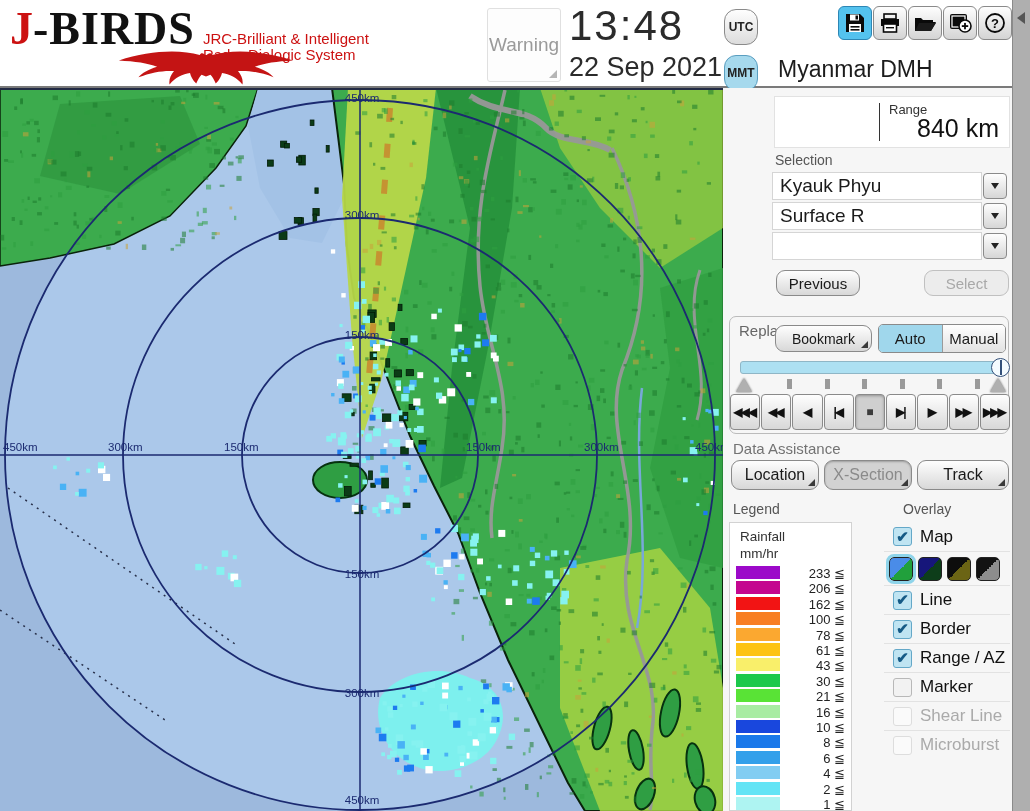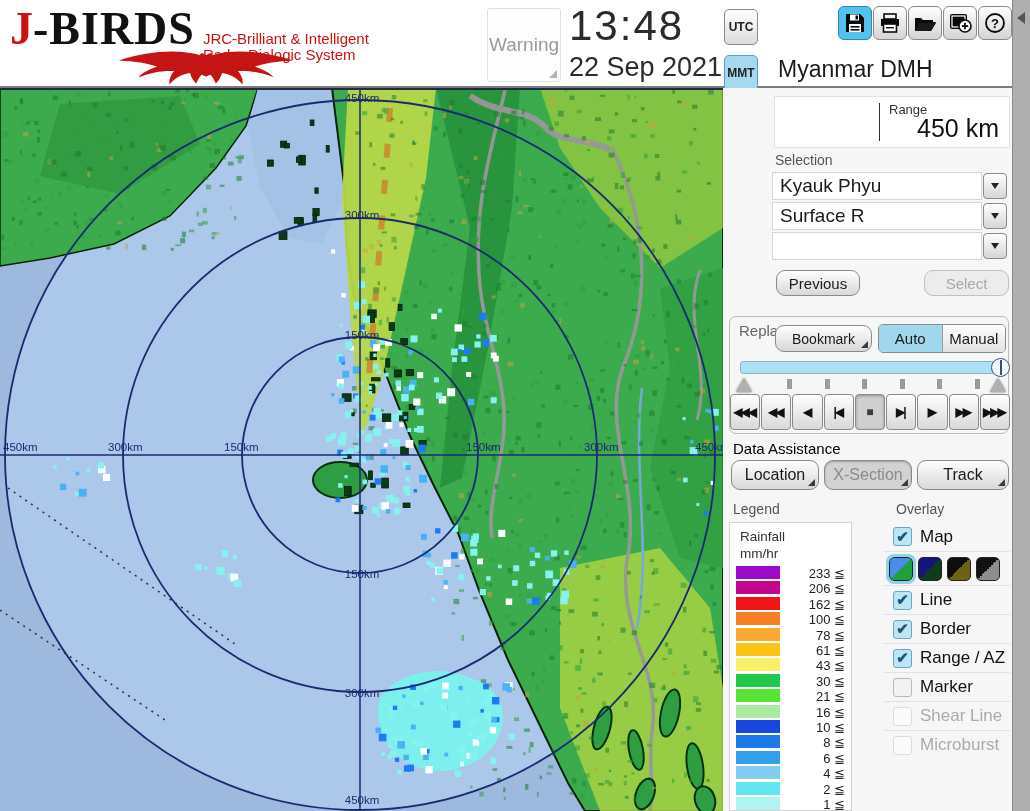--- a/index.html
+++ b/index.html
@@ -11,21 +11,21 @@
   .logo{position:absolute;left:10px;top:2px;width:400px;height:84px;}
   .logo-line{display:flex;align-items:baseline;}
   .logo-j{font-family:"Liberation Serif",serif;font-weight:bold;font-size:46px;color:#cc1111;}
   .logo-birds{font-family:"Liberation Serif",serif;font-weight:bold;font-size:46px;color:#111;letter-spacing:1px;}
   .logo-tag{margin-left:8px;color:#cc1111;font-weight:normal;font-size:15px;line-height:16px;white-space:nowrap;}
   .eagle{position:absolute;left:0px;top:46px;width:392px;height:40px;}
   .warning-btn{position:absolute;left:487px;top:8px;width:74px;height:74px;background:#fdfdfd;border:1px solid #e0e0e0;border-radius:3px;color:#9a9a9a;font-size:19px;display:flex;align-items:center;justify-content:center;}
   .warning-btn:after{content:"";position:absolute;right:3px;bottom:3px;border-left:8px solid transparent;border-bottom:8px solid #b5b5b5;}
   .clock-time{position:absolute;left:569px;top:2px;font-size:42px;color:#2b2b2b;letter-spacing:2px;}
   .clock-date{position:absolute;left:569px;top:52px;font-size:27px;color:#2b2b2b;}
-  .tz{position:absolute;width:34px;height:36px;border:1px solid #8a8a8a;border-radius:5px;font-size:12px;font-weight:bold;display:flex;align-items:center;justify-content:center;color:#222;}
+  .tz{position:absolute;width:34px;height:36px;border:1px solid #8a8a8a;border-radius:12px;font-size:12px;font-weight:bold;display:flex;align-items:center;justify-content:center;color:#222;}
   .tz-utc{left:724px;top:9px;background:linear-gradient(#fefefe,#dcdcdc);}
   .tz-mmt{left:724px;top:47px;background:#a6d9ed;border-color:#5a9ec0;margin-top:8px;}
   .toolbar{position:absolute;left:838px;top:6px;display:flex;gap:1px;}
   .tool-btn{width:34px;height:34px;border:1px solid #8a8a8a;border-radius:6px;background:linear-gradient(#fefefe,#d4d4d4);display:flex;align-items:center;justify-content:center;}
   .tool-btn.active{background:#54c2ee;border-color:#2d86b4;}
 
   
   .rail{position:absolute;left:1012px;top:0;width:18px;height:811px;background:#afafaf;border-left:1px solid #8a8a8a;}
   .rail-arrow{position:absolute;left:4px;top:12px;width:0;height:0;border-top:6px solid transparent;border-bottom:6px solid transparent;border-right:8px solid #555;}
 
@@ -1360,21 +1360,21 @@
     </div>
   </div>
 
   <div class="station-name">Myanmar DMH</div>
 
   <div class="panel">
 
     <div class="range-box">
       <div class="divider"></div>
       <div class="range-label">Range</div>
-      <div class="range-value">450 km</div>
+      <div class="range-value">840 km</div>
     </div>
 
     <div class="sec-label" style="left:52px;top:64px;">Selection</div>
 
     <div class="sel-row" style="top:84px;">
       <div class="sel-field">Kyauk Phyu</div>
       <div class="dd-btn">
           <div class="dd-arrow"></div>
         </div>
     </div>
@@ -1420,21 +1420,21 @@
           <div class="pb-btn">◀</div>
           <div class="pb-btn">|◀</div>
           <div class="pb-btn pressed">■</div>
           <div class="pb-btn">▶|</div>
           <div class="pb-btn">▶</div>
           <div class="pb-btn">▶▶</div>
           <div class="pb-btn">▶▶▶</div>
         </div>
     </div>
 
-    <div class="sec-label" style="left:10px;top:352px;color:#000000;font-size:15px;">Data Assistance</div>
+    <div class="sec-label" style="left:10px;top:352px;color:#737373;font-size:15px;">Data Assistance</div>
     <div class="btn corner da-btn" style="left:8px;top:372px;width:88px;">Location</div>
     <div class="btn corner da-btn pressed" style="left:101px;top:372px;width:88px;">X-Section</div>
     <div class="btn corner da-btn" style="left:194px;top:372px;width:92px;">Track</div>
 
     <div class="sec-label" style="left:10px;top:413px;">Legend</div>
     <div class="legend-box" id="legendbox">
       <div class="legend-title">
         <span>Rainfall</span><br>
         <span>mm/hr</span>
       </div>
@@ -1497,21 +1497,21 @@
         <div class="lg-row" style="top: 257.6px;">
           <div class="lg-sw" style="background: rgb(99, 228, 245);"></div>
           <div class="lg-val">2 ≦</div>
         </div>
         <div class="lg-row" style="top: 273px;">
           <div class="lg-sw" style="background: rgb(174, 244, 242);"></div>
           <div class="lg-val">1 ≦</div>
         </div>
       </div>
 
-    <div class="sec-label" style="left:173px;top:413px;">Overlay</div>
+    <div class="sec-label" style="left:180px;top:413px;">Overlay</div>
     <div class="ov-list" id="ovlist">
         <div class="ov-row">
           <div class="cb checked">✔</div>
           <div class="ov-label">Map</div>
         </div>
         <div class="ov-styles">
           <div class="mstyle selected" style="background: linear-gradient(135deg, rgb(74, 140, 232) 50%, rgb(33, 160, 60) 50%);"></div>
           <div class="mstyle" style="background: linear-gradient(135deg, rgb(22, 22, 122) 50%, rgb(13, 61, 26) 50%);"></div>
           <div class="mstyle" style="background: linear-gradient(135deg, rgb(13, 13, 13) 50%, rgb(107, 100, 20) 50%);"></div>
           <div class="mstyle" style="background: linear-gradient(135deg, rgb(18, 18, 18) 50%, rgb(141, 141, 141) 50%);"></div>

